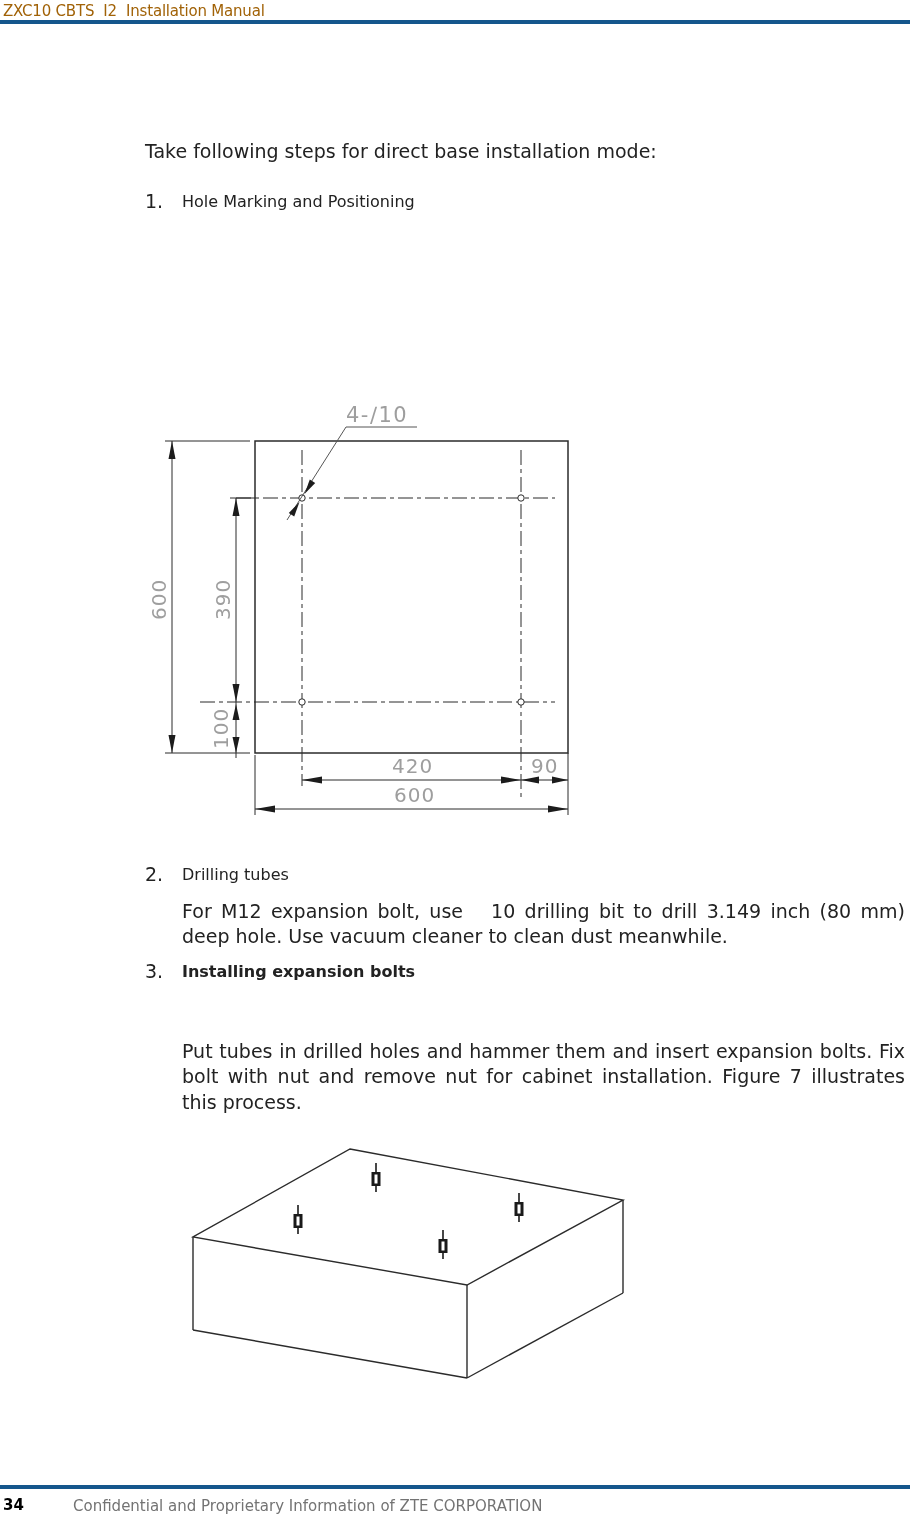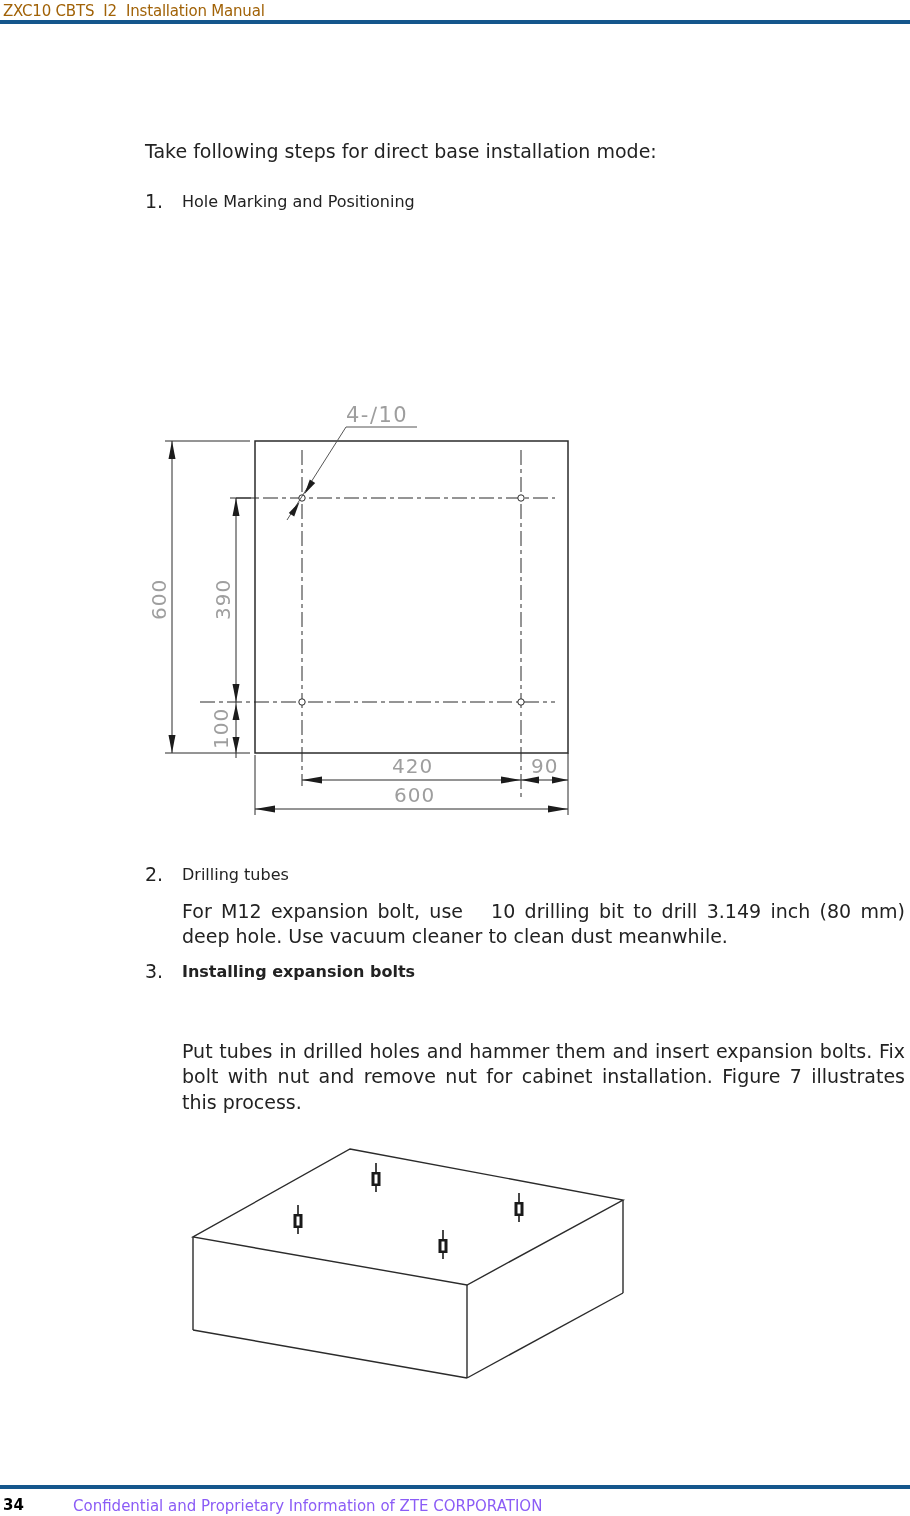--- a/index.html
+++ b/index.html
@@ -47,21 +47,21 @@
   .fig1 { left:150px; top:398px; }
   .fig2 { left:180px; top:1135px; }
   .dimtext { font-size:20px; fill:#9e9e9e; letter-spacing:1px; }
   .callout  { font-size:21px; fill:#9e9e9e; letter-spacing:1.5px; }
   .ftr-page {
     position:absolute; left:3px; top:1496px;
     font-size:15px; font-weight:bold; color:#000000;
   }
   .ftr-text {
     position:absolute; left:73px; top:1497px;
-    font-size:15px; color:#8b5cf6;
+    font-size:15px; color:#737373;
   }
 </style>
 </head>
 <body>
 
 <div class="page">
 
   <div class="hdr-title">ZXC10 CBTS  I2  Installation Manual</div>
   <div class="rule rule-header"></div>
 

